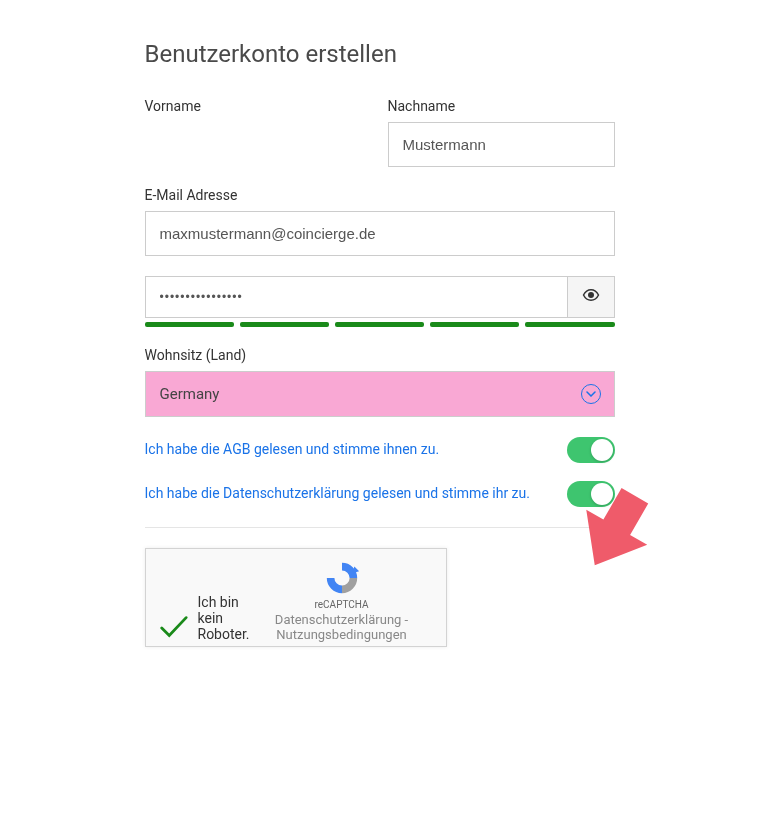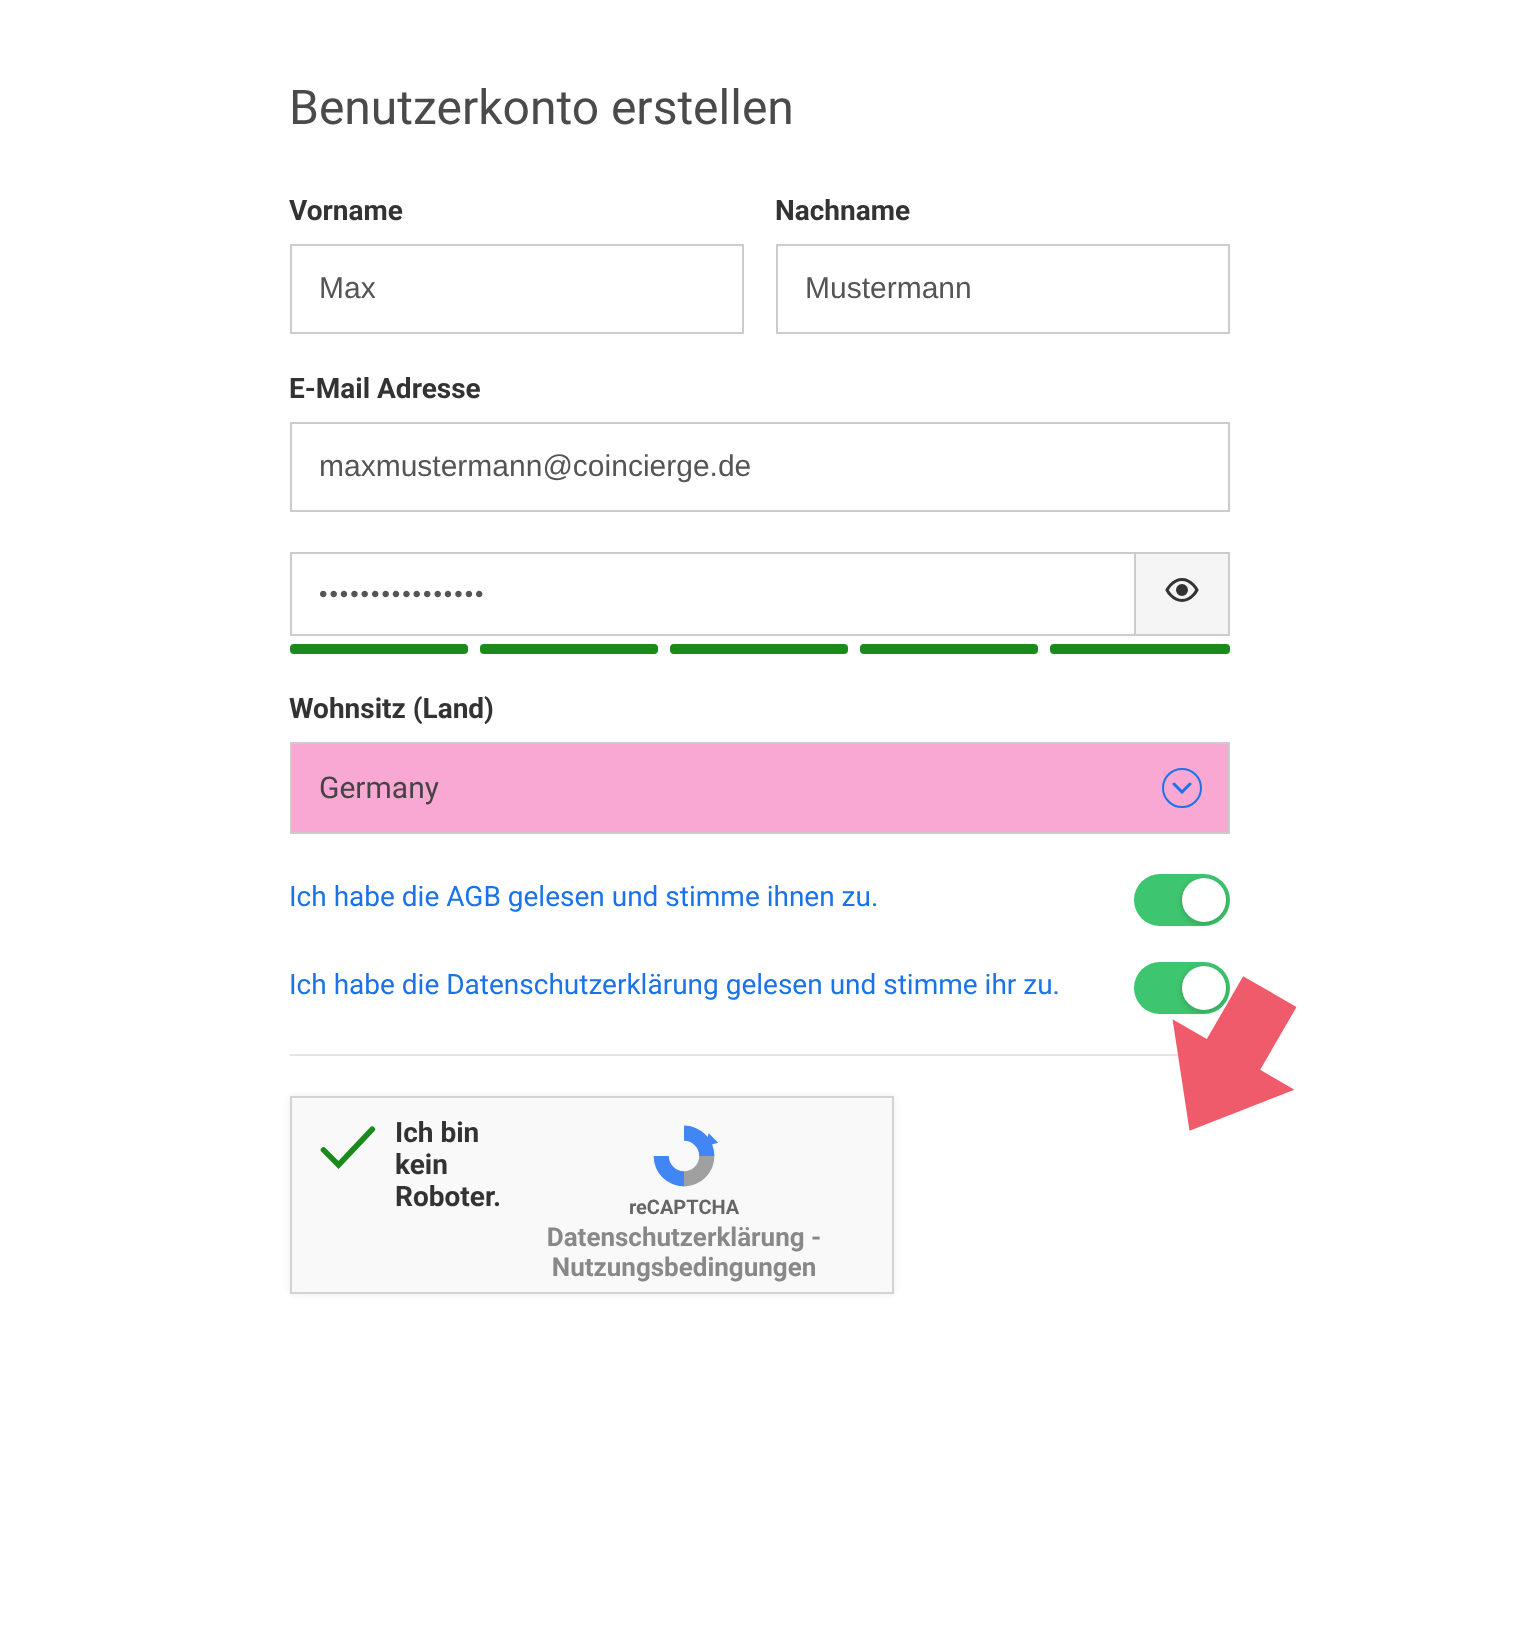--- a/index.html
+++ b/index.html
@@ -31,21 +31,21 @@
     .form-group {
       flex: 1;
       margin-bottom: 20px;
     }
     .form-row .form-group {
       margin-bottom: 0;
     }
     .form-label {
       display: block;
       font-size: 14px;
-      font-weight: 700;
+      font-weight: 400;
       color: #333;
       margin-bottom: 8px;
     }
     .form-input {
       width: 100%;
       padding: 13px 14px;
       font-size: 15px;
       border: 1px solid #ccc;
       background: #fff;
       color: #555;
@@ -158,23 +158,22 @@
       border-top: 1px solid #e5e5e5;
       margin: 20px 0;
     }
     .recaptcha-box {
       width: 302px;
       border: 1px solid #d3d3d3;
       background: #f9f9f9;
       box-shadow: 0 0 4px rgba(0,0,0,0.08);
       margin-bottom: 18px;
       display: flex;
-      align-items: flex-start;
+      align-items: flex-end;
       padding: 10px 12px 4px 12px;
-      font-weight: bold;
     }
     .recaptcha-check {
       width: 30px;
       height: 30px;
       display: flex;
       align-items: center;
       justify-content: center;
       margin-right: 10px;
     }
     .recaptcha-text {
@@ -226,21 +225,20 @@
 </head>
 <body>
 
 <div class="outer">
 <div class="container">
   <h1 class="page-title">Benutzerkonto erstellen</h1>
 
   <div class="form-row">
     <div class="form-group">
       <label class="form-label">Vorname</label>
-      <input class="form-input" value="Max" style="">
     </div>
     <div class="form-group">
       <label class="form-label">Nachname</label>
       <input class="form-input" value="Mustermann" style="">
     </div>
   </div>
 
   <div class="form-group">
     <label class="form-label">E-Mail Adresse</label>
     <input class="form-input" value="maxmustermann@coincierge.de" style="">

